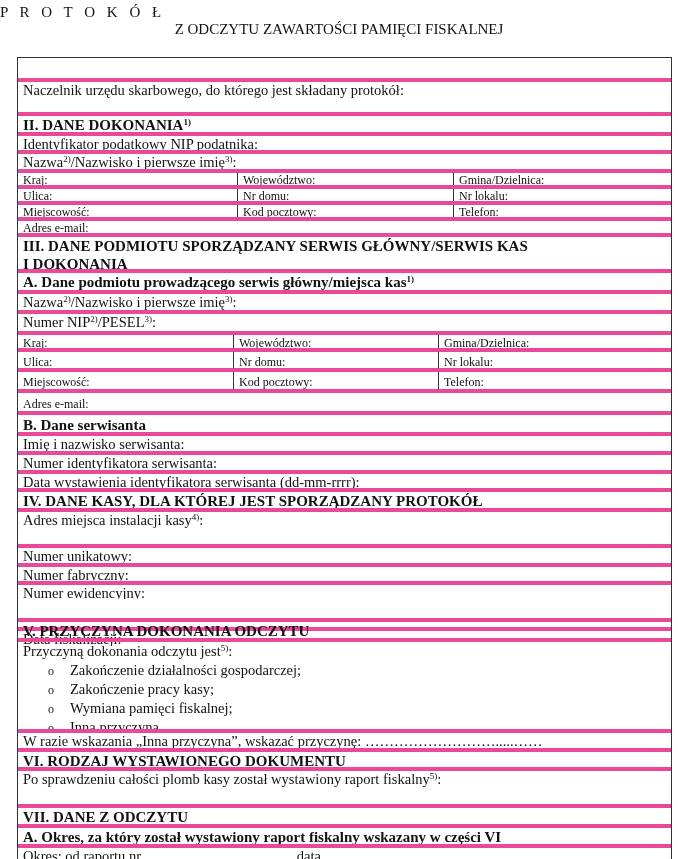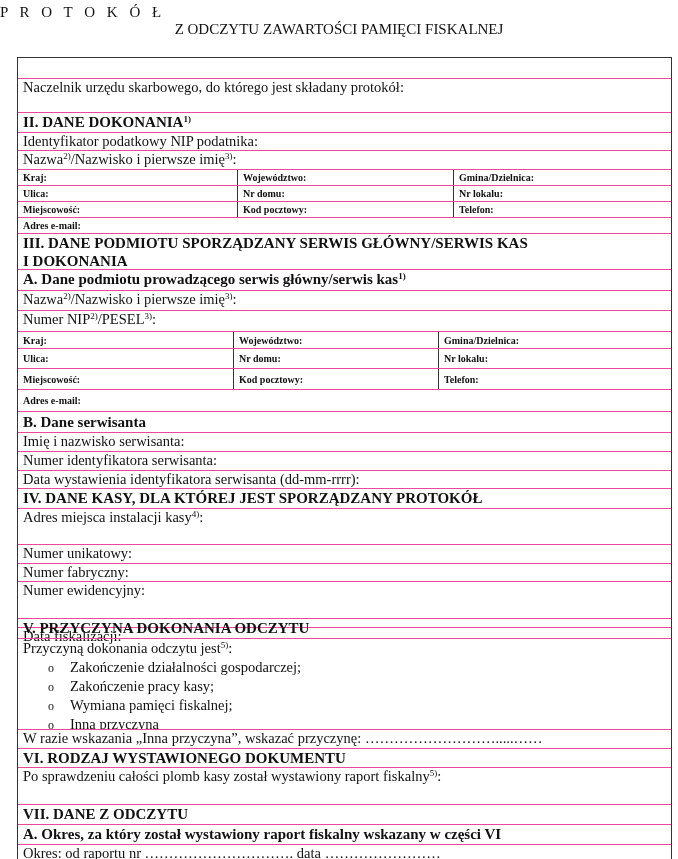--- a/index.html
+++ b/index.html
@@ -4,26 +4,26 @@
 <style>
   html, body { margin:0; padding:0; background:#ffffff; }
   body { width:678px; height:859px; overflow:hidden; position:relative;
          font-family:"Liberation Serif", serif; color:#111; }
   .title1 { position:absolute; top:4px; left:0; width:678px; text-align:left;
             font-size:15px; letter-spacing:4px; }
   .title2 { position:absolute; top:21px; left:0; width:678px; text-align:center;
             font-size:15px; }
   .tbl { position:absolute; left:17px; top:57px; width:655px; height:805px;
          border:1px solid #333; border-bottom:none; box-sizing:border-box; }
-  .row { position:absolute; left:0; width:653px; border-top:1px solid #ec4899;
+  .row { position:absolute; left:0; width:653px; border-top:4px solid #ec4899;
          box-sizing:border-box; padding-left:5px; white-space:nowrap; overflow:hidden; }
   .row.first { border-top:none; }
   .h { font-weight:bold; font-size:15px; line-height:18px; }
   .n { font-size:14.5px; line-height:17px; }
-  .s { font-size:10px; line-height:15px;font-weight:bold; }
+  .s { font-size:12px; line-height:15px; }
   .cell { position:absolute; top:0; bottom:0; box-sizing:border-box; padding-left:5px;
           border-left:1px solid #333; }
   .cell.c0 { border-left:none; }
   sup { font-size:9px; vertical-align:top; position:relative; top:-3px; }
   .opt { display:block; padding-left:25px; font-size:14.5px; line-height:18px; }
   .opt .bullet { display:inline-block; width:22px; font-size:12px; }
 </style>
 </head>
 <body>
 
@@ -52,21 +52,21 @@
     <div class="cell c0" style="left:0;width:219px;">Miejscowość:</div>
     <div class="cell" style="left:219px;width:216px;">Kod pocztowy:</div>
     <div class="cell" style="left:435px;width:218px;">Telefon:</div>
   </div>
   <div class="row s" style="top:159px;height:16px;">Adres e-mail:</div>
 
   <div class="row h" style="top:175px;height:36px;">
       <div>III. DANE PODMIOTU SPORZĄDZANY SERWIS GŁÓWNY/SERWIS KAS</div>
       <div>I DOKONANIA</div>
     </div>
-  <div class="row h" style="top:211px;height:21px;"><span>A. Dane podmiotu prowadzącego serwis główny/serwis kas</span><sup>1)</sup></div>
+  <div class="row h" style="top:211px;height:21px;"><span>A. Dane podmiotu prowadzącego serwis główny/miejsca kas</span><sup>1)</sup></div>
   <div class="row n" style="top:232px;height:20px;"><span>Nazwa</span><sup>2)</sup><span>/Nazwisko i pierwsze imię</span><sup>3)</sup><span>:</span></div>
   <div class="row n" style="top:252px;height:21px;"><span>Numer NIP</span><sup>2)</sup><span>/PESEL</span><sup>3)</sup><span>:</span></div>
 
   <div class="row s" style="top:273px;height:17px;padding-left:0;line-height:17px;">
     <div class="cell c0" style="left:0;width:215px;">Kraj:</div>
     <div class="cell" style="left:215px;width:205px;">Województwo:</div>
     <div class="cell" style="left:420px;width:233px;">Gmina/Dzielnica:</div>
   </div>
   <div class="row s" style="top:290px;height:20px;padding-left:0;line-height:20px;">
     <div class="cell c0" style="left:0;width:215px;">Ulica:</div>

